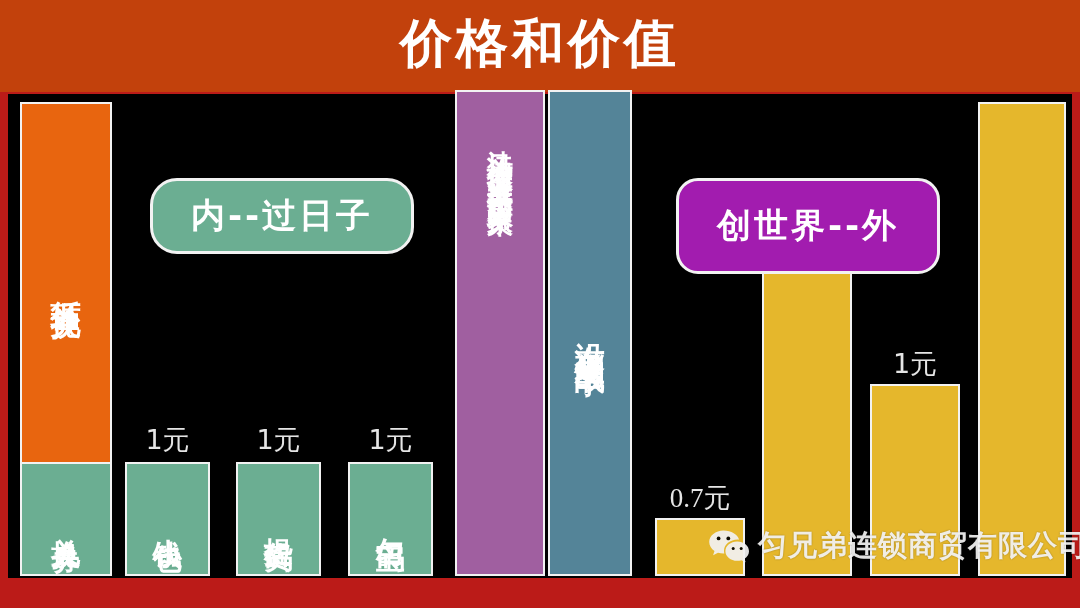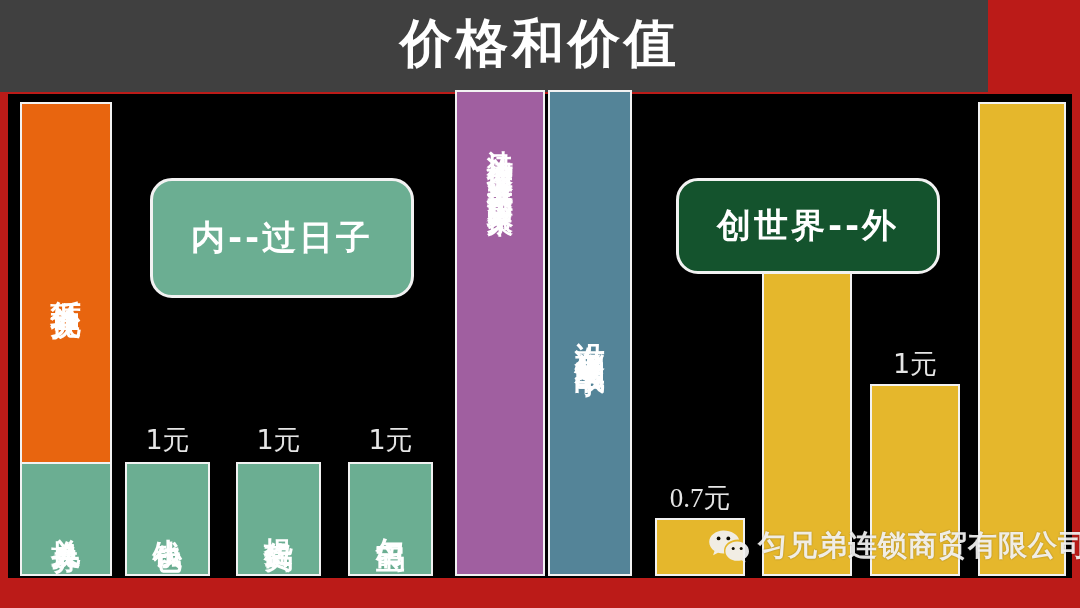--- a/index.html
+++ b/index.html
@@ -14,23 +14,23 @@
     position: relative;
     width: 1080px;
     height: 608px;
     overflow: hidden;
     background: #bb1b18;
   }
   
   .title-band {
     position: absolute;
     left: 0; top: 0;
-    width: 988px;
+    width: 1080px;
     height: 92px;
-    background: #404040;
+    background: #c2410c;
   }
   .title-text {
     position: absolute;
     left: 0; top: 6px;
     width: 1080px;
     text-align: center;
     color: #ffffff;
     font-size: 52px;
     font-weight: bold;
     letter-spacing: 4px;
@@ -142,27 +142,28 @@
     align-items: center;
     justify-content: center;
     color: #ffffff;
     font-weight: bold;
     font-size: 34px;
     letter-spacing: 3px;
     white-space: nowrap;
   }
   #callout-inner {
     left: 142px; top: 84px;
-    width: 264px; height: 120px;
+    width: 264px; height: 76px;
     background: #6bae92;
+    border-radius: 27px;
   }
   #callout-outer {
     left: 668px; top: 84px;
     width: 264px; height: 96px;
-    background: #14532d;
+    background: #a21caf;
   }
   
   .watermark {
     position: absolute;
     left: 700px;
     top: 432px;
     display: flex;
     align-items: center;
     gap: 8px;
     opacity: 0.93;

